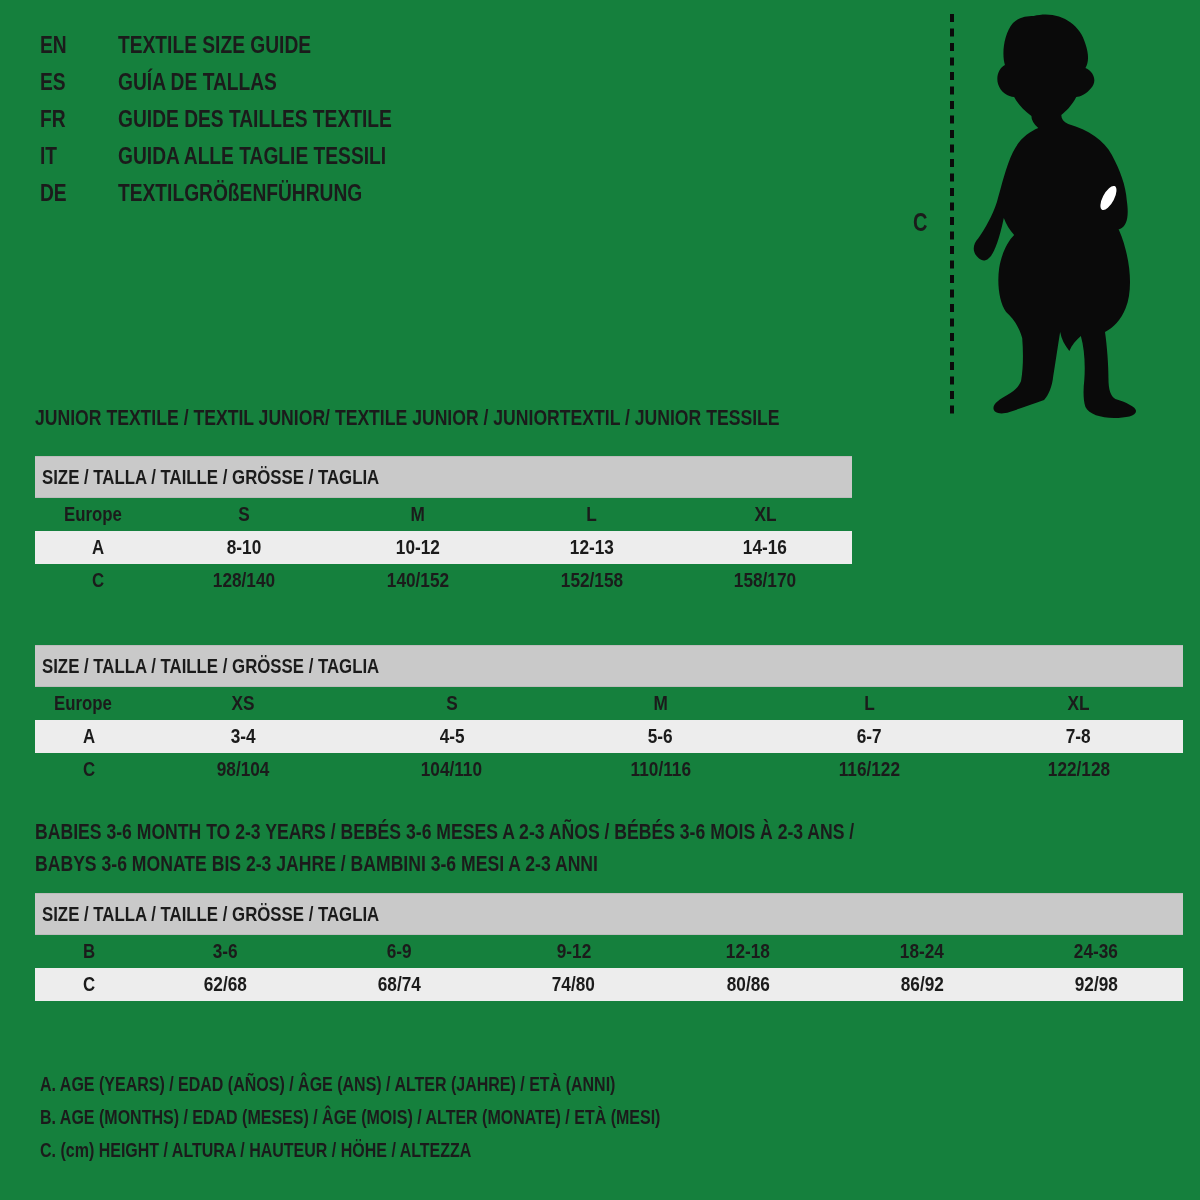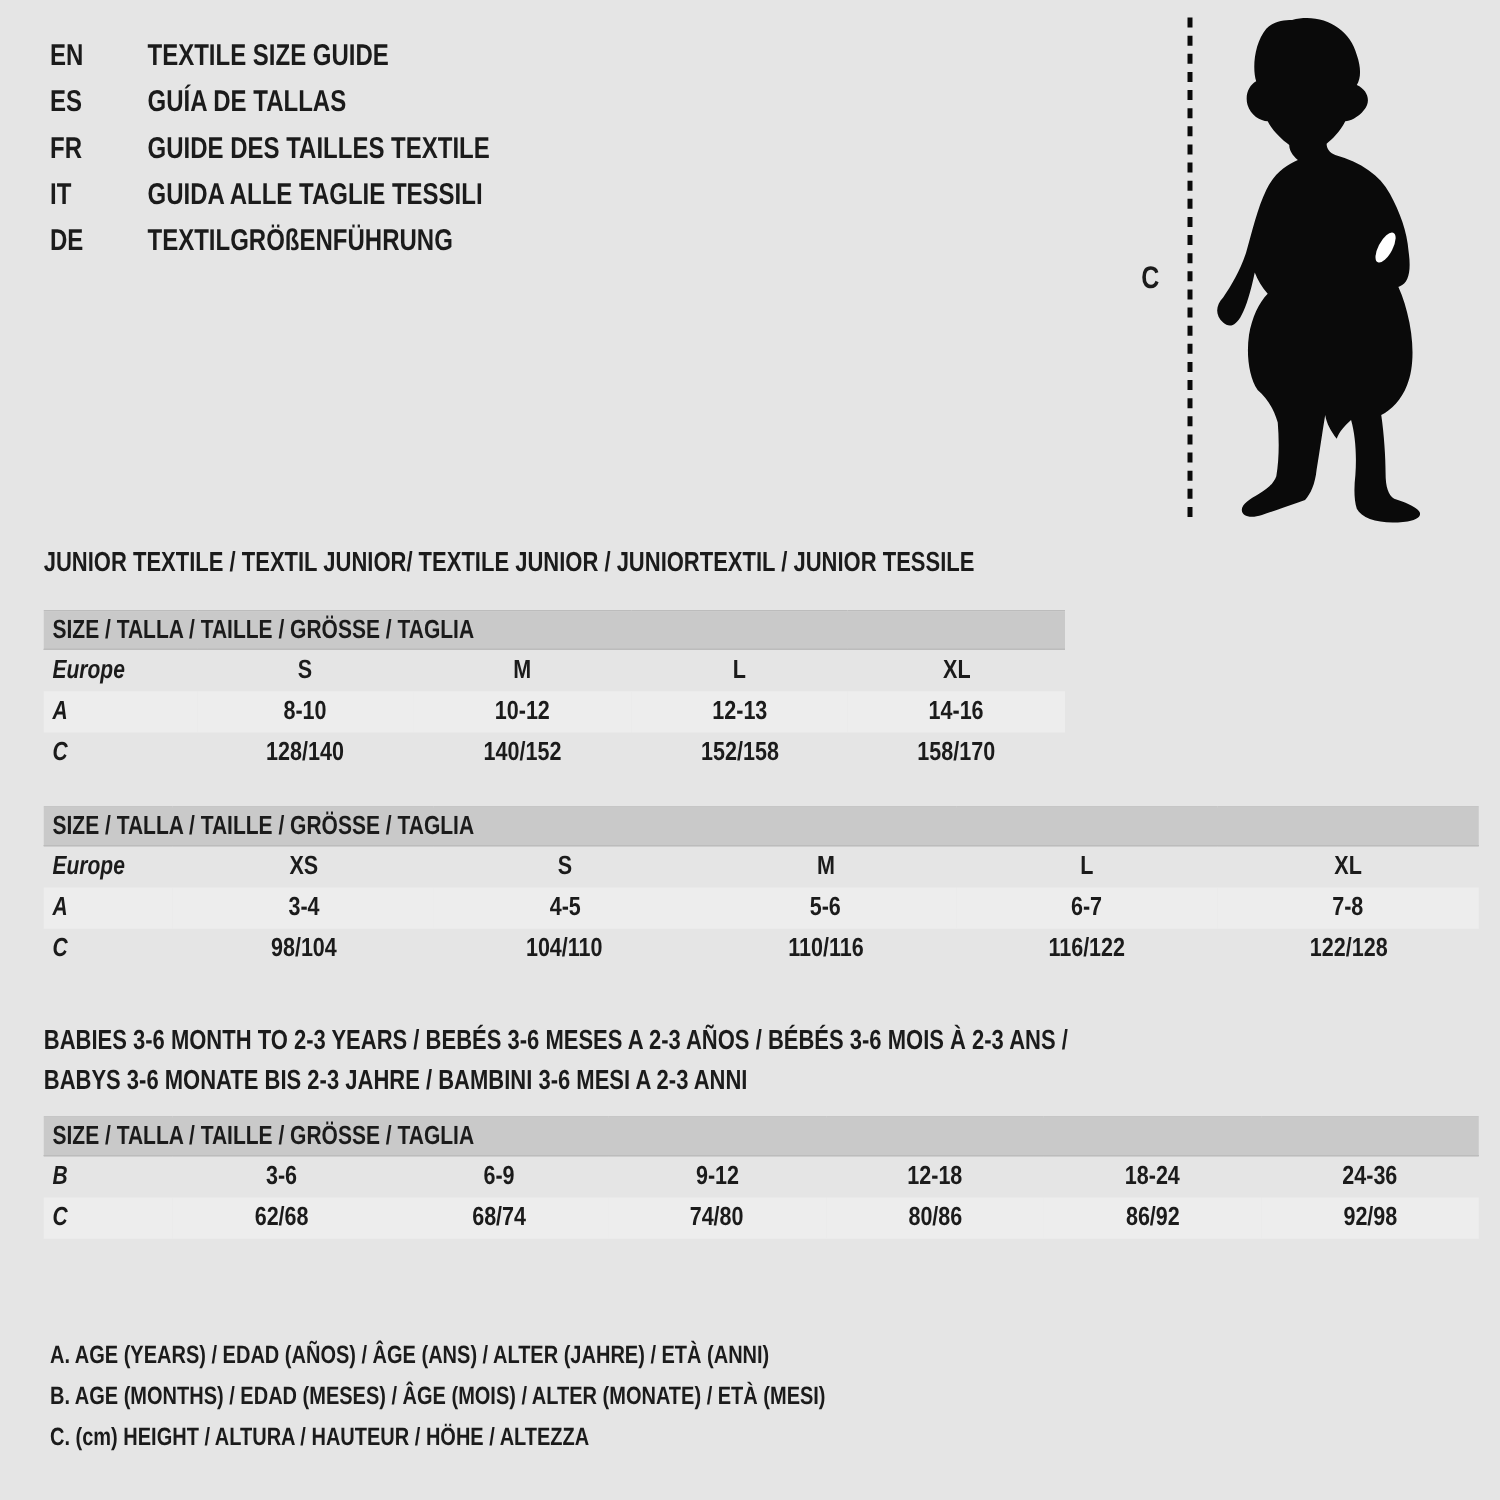--- a/index.html
+++ b/index.html
@@ -1,63 +1,63 @@
 <!DOCTYPE html>
 <html><head>
 <meta charset="utf-8">
 <style>
   * { margin: 0; padding: 0; box-sizing: border-box; }
   html, body { background: #ffffff; }
   .page {
     position: relative;
     width: 1200px;
     height: 1200px;
-    background: #e5e5e5;
+    background: #15803d;
     overflow: hidden;
     font-family: "Liberation Sans", "DejaVu Sans", sans-serif;
     font-weight: 700;
     color: #1b1b1b;
   }
   
   .cnd  { display: inline-block; transform: scaleX(.80); transform-origin: 0 50%; white-space: nowrap; }
   .cndc { display: inline-block; transform: scaleX(.82); transform-origin: 50% 50%; white-space: nowrap; }
 
   
   .languages { position: absolute; left: 40px; top: 26px; }
   .lang-row  { display: grid; grid-template-columns: 78px auto; line-height: 37px; font-size: 24px; }
 
   
   .figure { position: absolute; left: 905px; top: 8px; width: 260px; height: 418px; }
   .figure-c { position: absolute; left: 8px; top: 200px; font-size: 25px; }
   .figure svg { position: absolute; left: 0; top: 0; }
 
   
   .section { position: absolute; left: 35px; }
-  .sec-junior   { top: 438px; width: 817px; }
+  .sec-junior   { top: 406px; width: 817px; }
   .sec-children { top: 645px; width: 1148px; }
   .sec-babies   { top: 816px; width: 1148px; }
 
   .sec-title { font-size: 22px; line-height: 24px; font-weight: 700; }
   .sec-junior   .sec-title { margin-bottom: 26px; }
   .sec-children .sec-title { margin-bottom: 22px; }
   .sec-babies   .sec-title { line-height: 32px; margin-bottom: 13px; }
   .title-sub { font-size: 0.62em; vertical-align: -0.18em; }
 
   table { width: 100%; border-collapse: collapse; table-layout: fixed; font-size: 21px; font-weight: 700; }
   th.size-bar {
     background: #c9c9c9;
     border-top: 1px solid #bcbcbc;
     border-bottom: 1px solid #bcbcbc;
-    height: 31px;
+    height: 41px;
     text-align: left;
     padding-left: 7px;
     font-size: 21px;
   }
   td { height: 33px; text-align: center; vertical-align: middle; }
-  td.lbl { text-align: left; padding-left: 7px; font-style: italic; }
+  td.lbl { text-align: center; padding-left: 7px; }
   tr.stripe { background: #ededed; }
 
   
   .legend { position: absolute; left: 40px; top: 1068px; }
   .legend-line { line-height: 33px; font-size: 20px; }
 </style>
 </head>
 <body>
 
 <div class="page">

